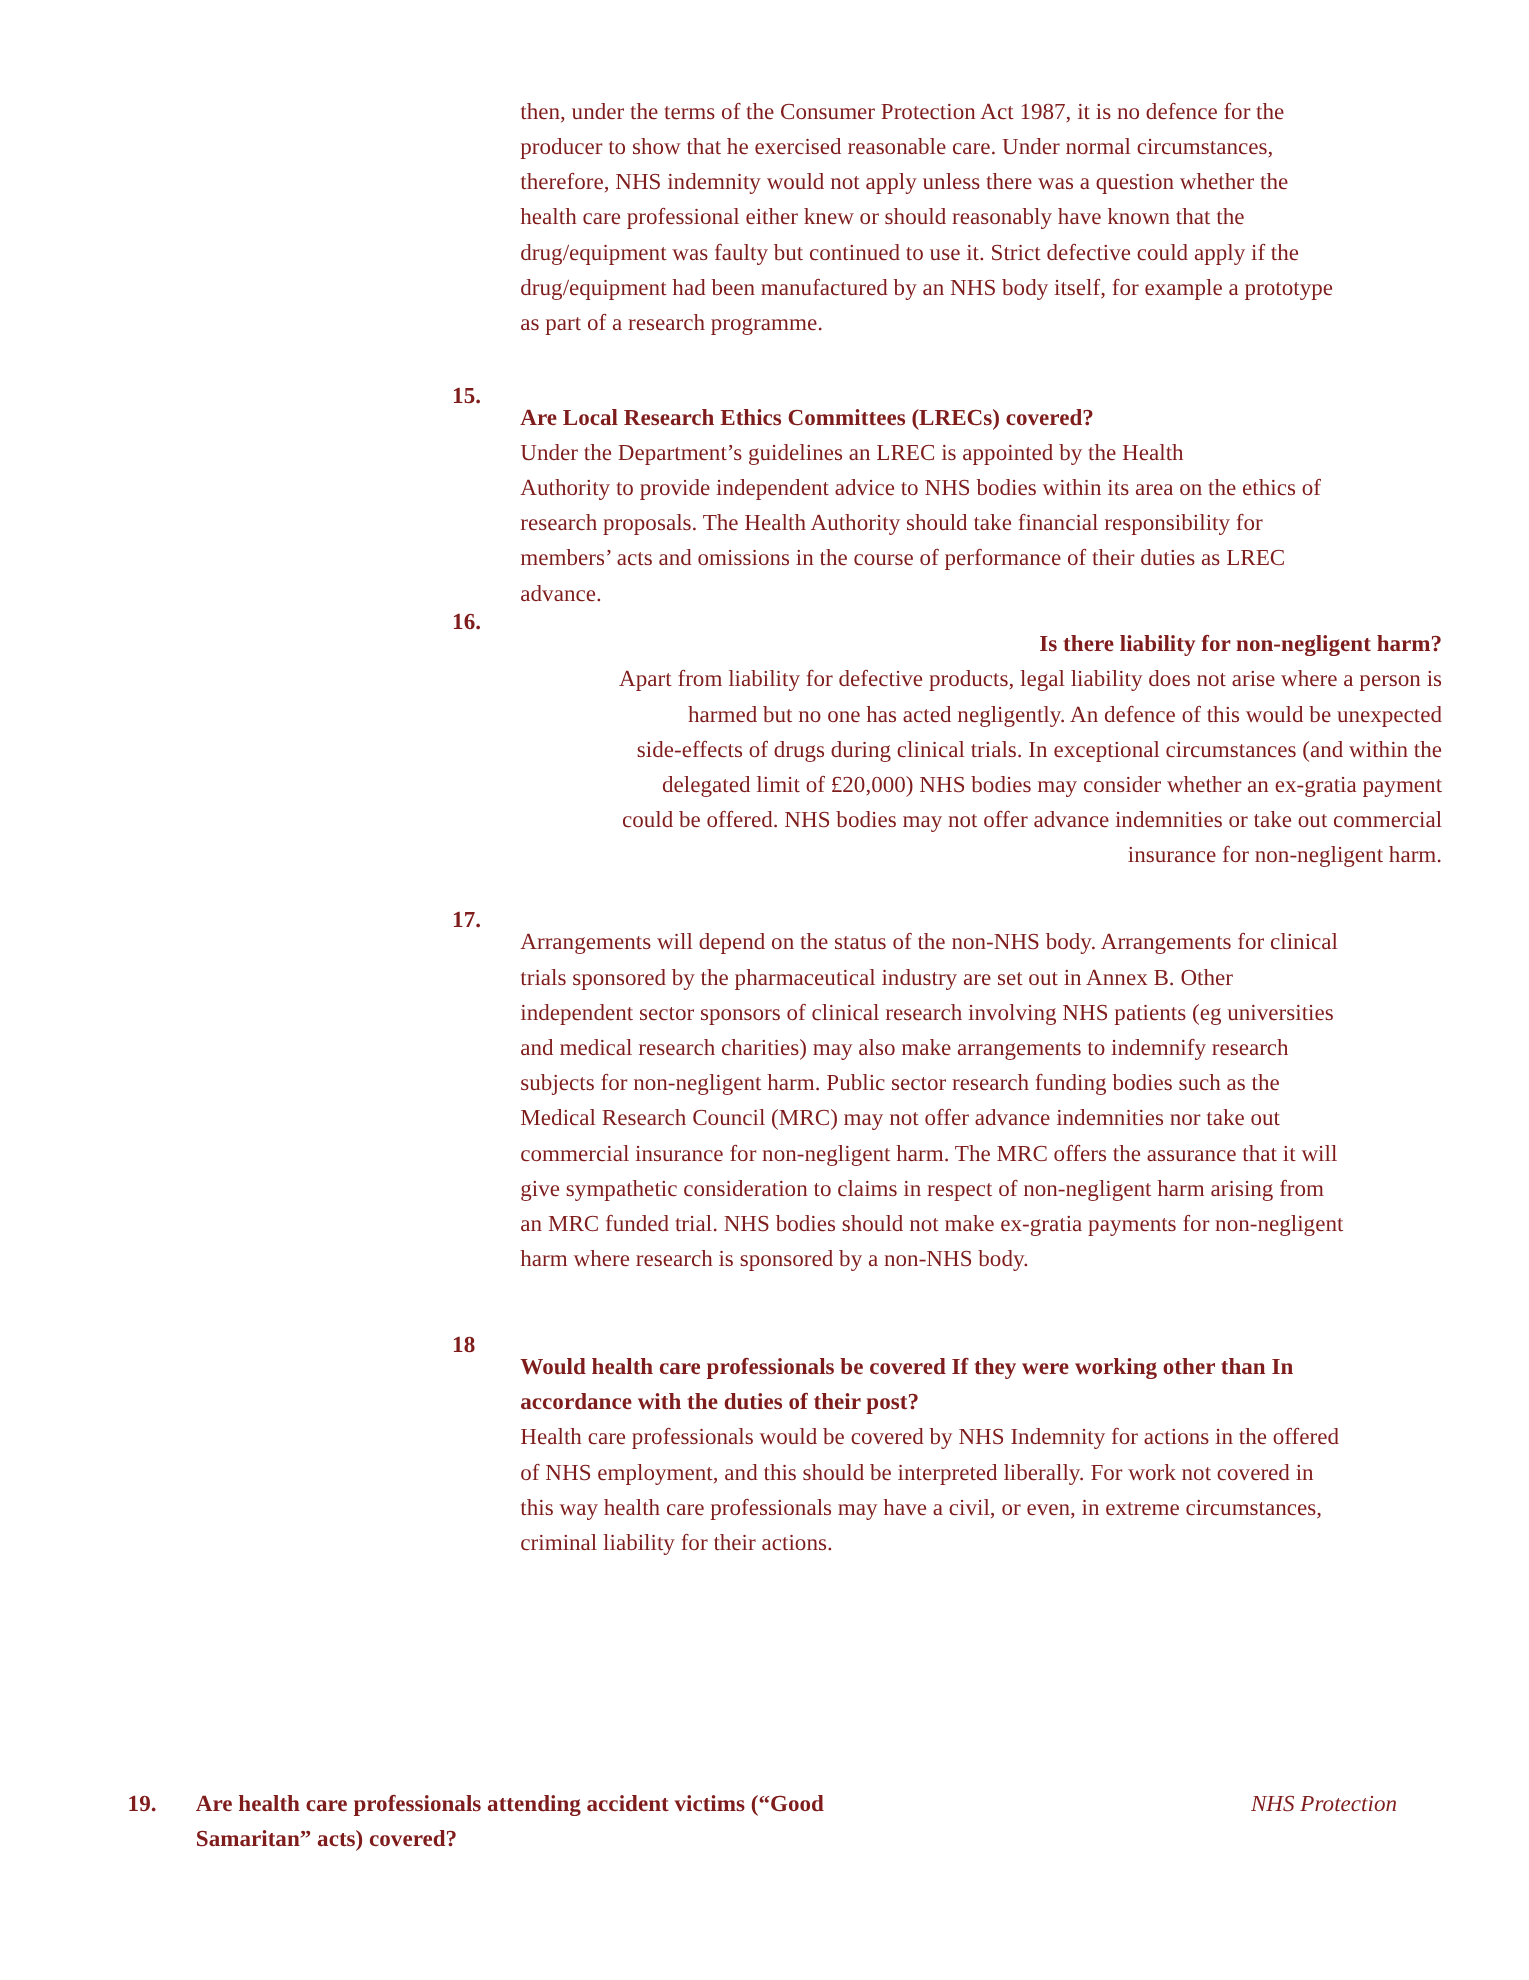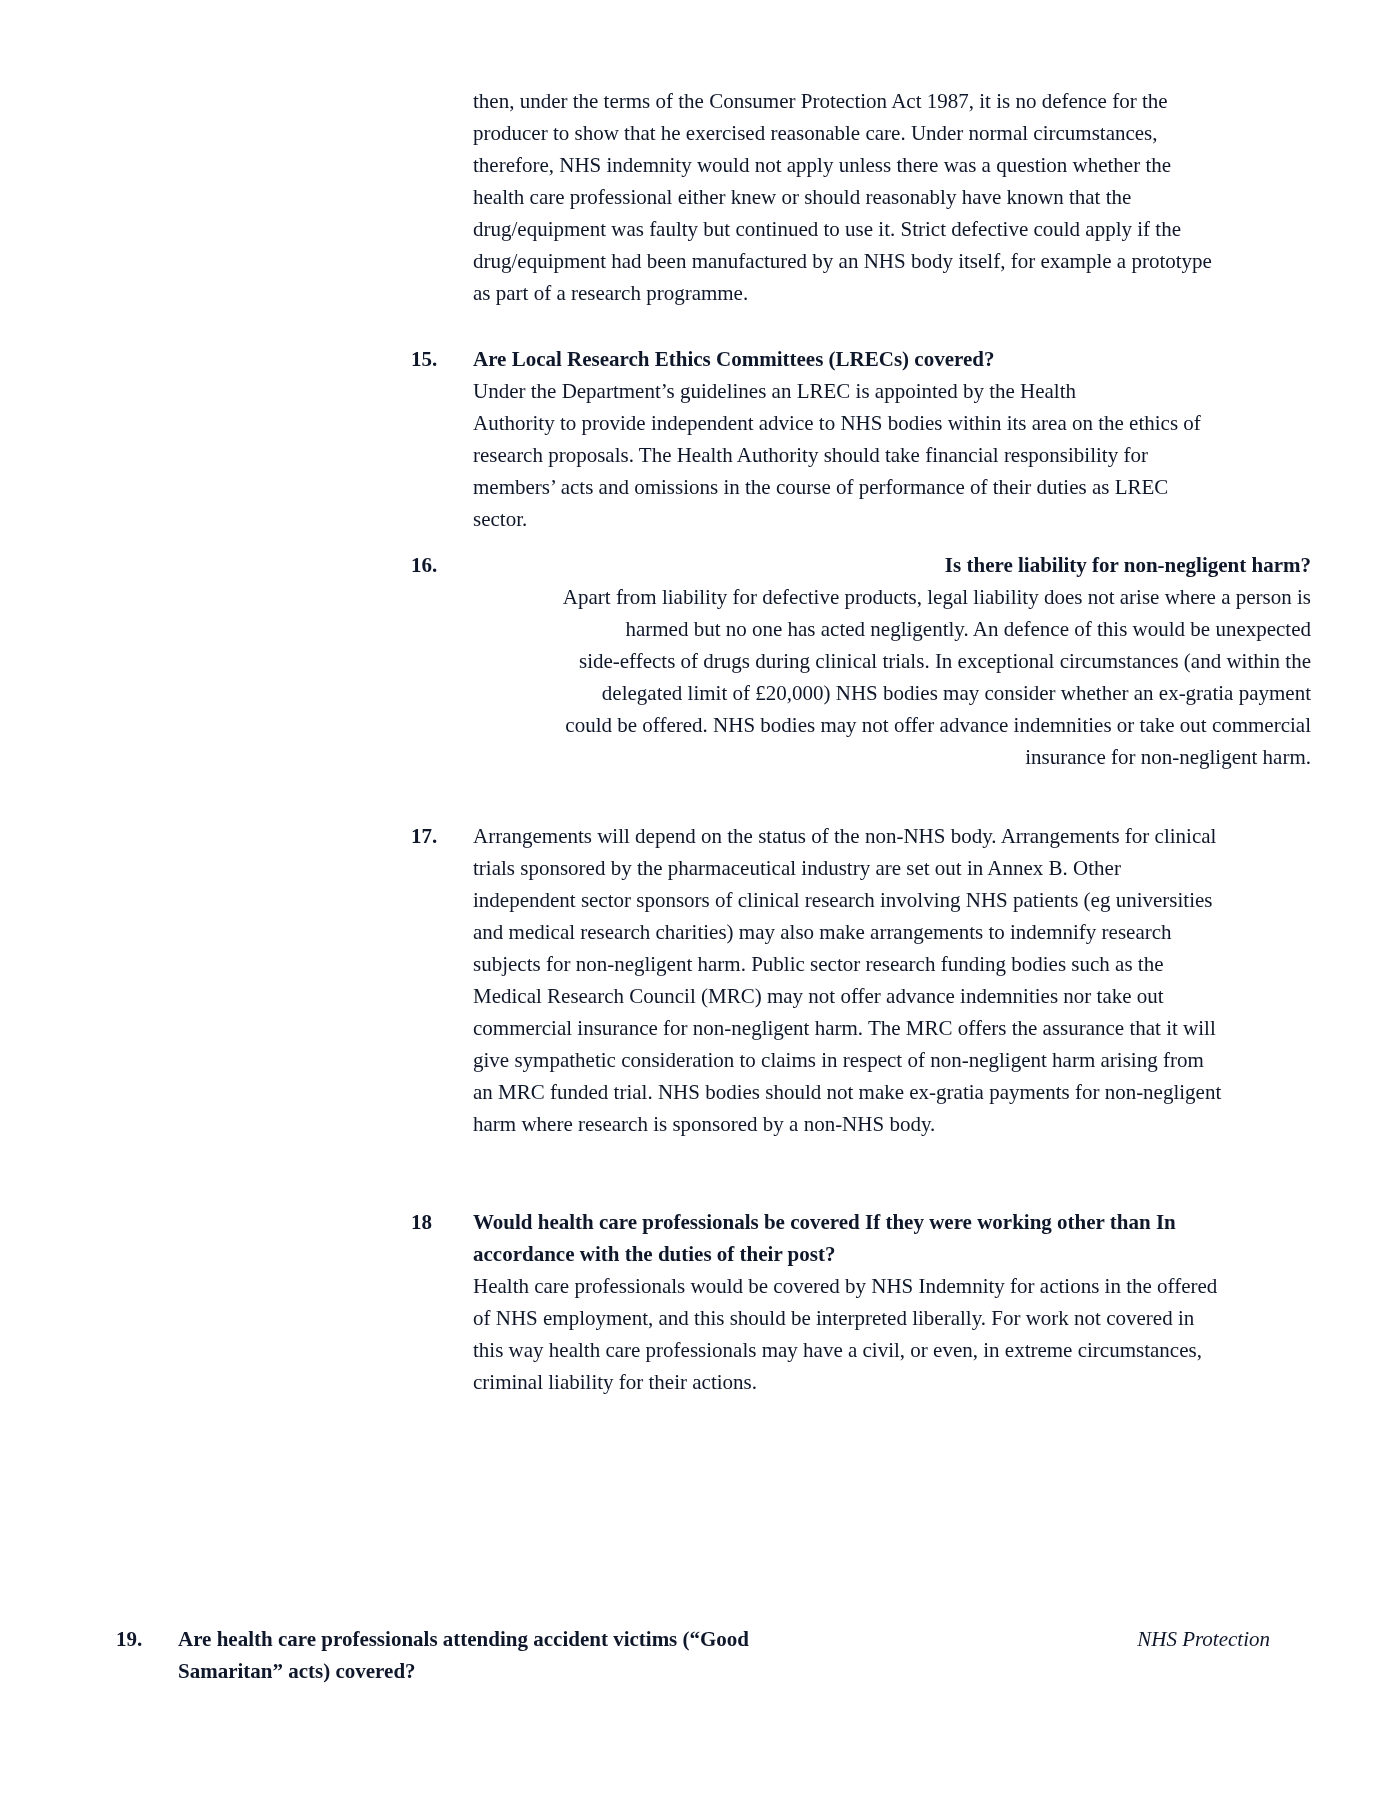--- a/index.html
+++ b/index.html
@@ -6,33 +6,33 @@
   body {
     background:#e8e8e8;
     font-family:"Liberation Serif","DejaVu Serif",serif;
   }
   .page {
     position:relative;
     width:1390px;
     height:1800px;
     margin:0 auto;
     background:#ffffff;
-    color:#0f172a;
+    color:#7f1d1d;
     font-size:21px;
     line-height:32px;
     overflow:hidden;
   }
   .line { white-space:nowrap; }
   .para { position:absolute; left:473px; }
   .section { position:absolute; left:411px; width:900px; }
   .section .num {
     position:absolute; left:0; top:0;
     font-weight:bold;
   }
-  .section .content { margin-left:62px; }
+  .section .content { margin-left:62px;margin-top:20px; }
   .heading { font-weight:bold; }
   
   #intro            { top:85px;  }
   #sections .section:nth-child(1) { top:343px; }
   #sections .section:nth-child(2) { top:549px;text-align:right; }
   #sections .section:nth-child(3) { top:820px; }
   #sections .section:nth-child(4) { top:1206px; }
   .footer-q {
     position:absolute; left:116px; top:1623px; width:760px;
     font-weight:bold;
@@ -61,21 +61,21 @@
 
   <div id="sections">
       <div class="section">
         <span class="num">15.</span>
         <div class="content">
           <div class="line heading">Are Local Research Ethics Committees (LRECs) covered?</div>
           <div class="line">Under the Department’s guidelines an LREC is appointed by the Health</div>
           <div class="line">Authority to provide independent advice to NHS bodies within its area on the ethics of</div>
           <div class="line">research proposals. The Health Authority should take financial responsibility for</div>
           <div class="line">members’ acts and omissions in the course of performance of their duties as LREC</div>
-          <div class="line">sector.</div>
+          <div class="line">advance.</div>
         </div>
       </div>
       <div class="section">
         <span class="num">16.</span>
         <div class="content">
           <div class="line heading">Is there liability for non-negligent harm?</div>
           <div class="line">Apart from liability for defective products, legal liability does not arise where a person is</div>
           <div class="line">harmed but no one has acted negligently. An defence of this would be unexpected</div>
           <div class="line">side-effects of drugs during clinical trials. In exceptional circumstances (and within the</div>
           <div class="line">delegated limit of £20,000) NHS bodies may consider whether an ex-gratia payment</div>

